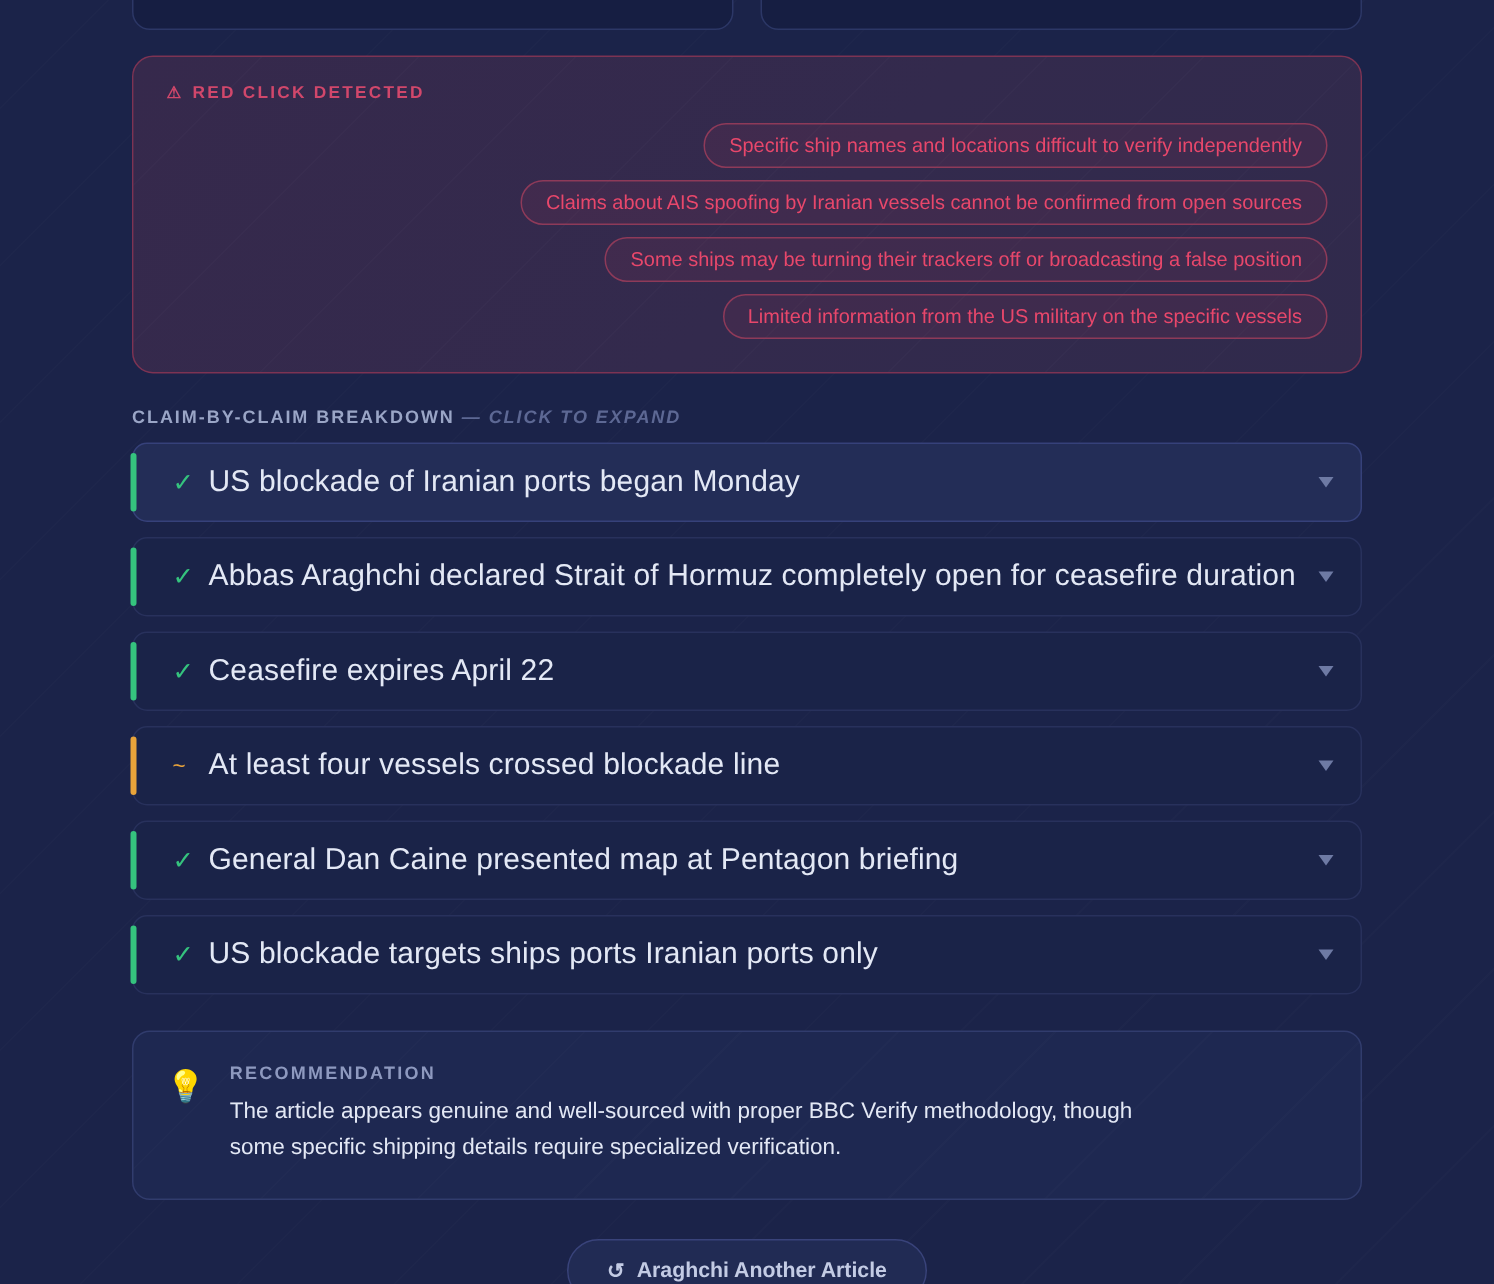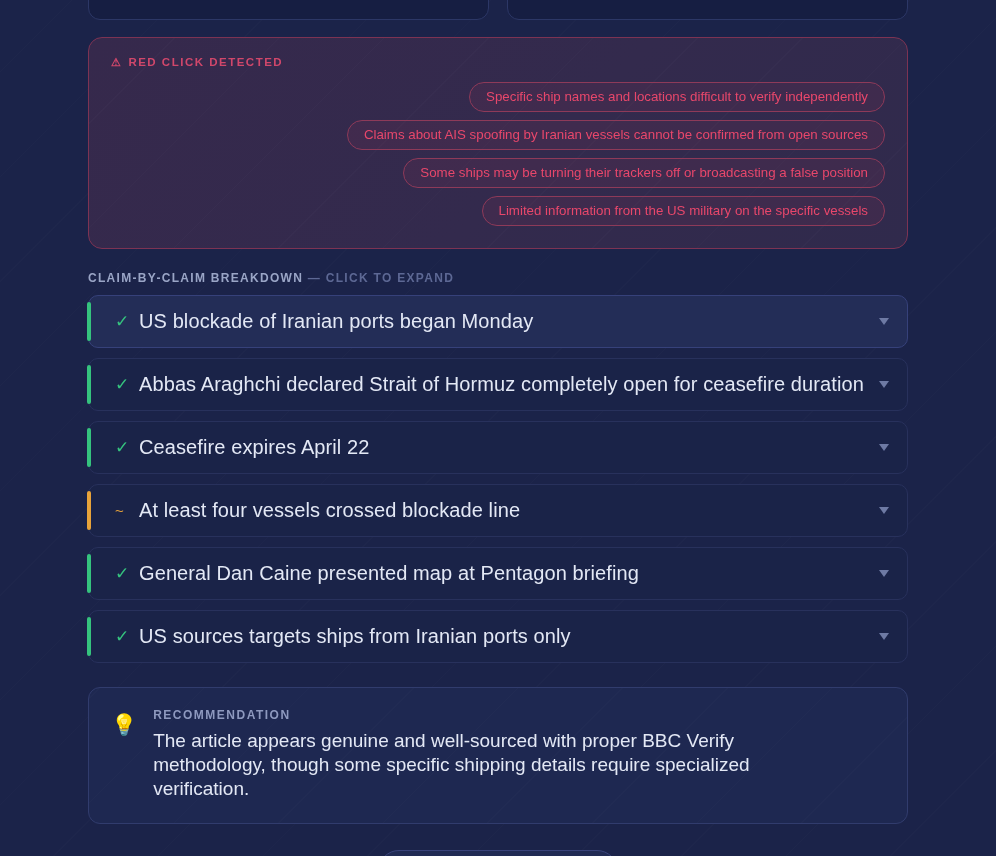--- a/index.html
+++ b/index.html
@@ -122,20 +122,21 @@
   .section-head {
     margin: 22px 88px 10px 88px;
     font-size: 12px;
     letter-spacing: 1.3px;
     font-weight: 700;
     color: #9aa5c6;
   }
   .section-head .dim {
     color: #5d6894;
     font-weight: 700;
+    font-style: italic;
   }
 
   
   .claims {
     margin: 0 88px;
     display: flex;
     flex-direction: column;
     gap: 10px;
   }
   .claim-row {
@@ -226,21 +227,21 @@
   }
   .reco-body { position: relative; z-index: 1; flex: 1; }
   .reco-label {
     font-size: 12px;
     font-weight: 700;
     letter-spacing: 1.5px;
     color: #8e99bf;
     margin-bottom: 7px;
   }
   .reco-text {
-    font-size: 19px;
+    font-size: 15px;
     line-height: 24px;
     color: #e3e8f5;
     max-width: 640px;
   }
 
   
   .footer {
     margin-top: 26px;
     display: flex;
     justify-content: center;
@@ -324,21 +325,21 @@
     <div class="claim-row">
       <span class="claim-accent verified"></span>
       <span class="claim-mark verified">✓</span>
       <span class="claim-text">General Dan Caine presented map at Pentagon briefing</span>
       <span class="chevron"></span>
     </div>
 
     <div class="claim-row">
       <span class="claim-accent verified"></span>
       <span class="claim-mark verified">✓</span>
-      <span class="claim-text">US sources targets ships from Iranian ports only</span>
+      <span class="claim-text">US blockade targets ships ports Iranian ports only</span>
       <span class="chevron"></span>
     </div>
 
   </div>
 
   <div class="reco-card">
     <span class="bulb-icon">💡</span>
     <div class="reco-body">
       <div class="reco-label">RECOMMENDATION</div>
       <div class="reco-text">The article appears genuine and well-sourced with proper BBC Verify methodology, though some specific shipping details require specialized verification.</div>

